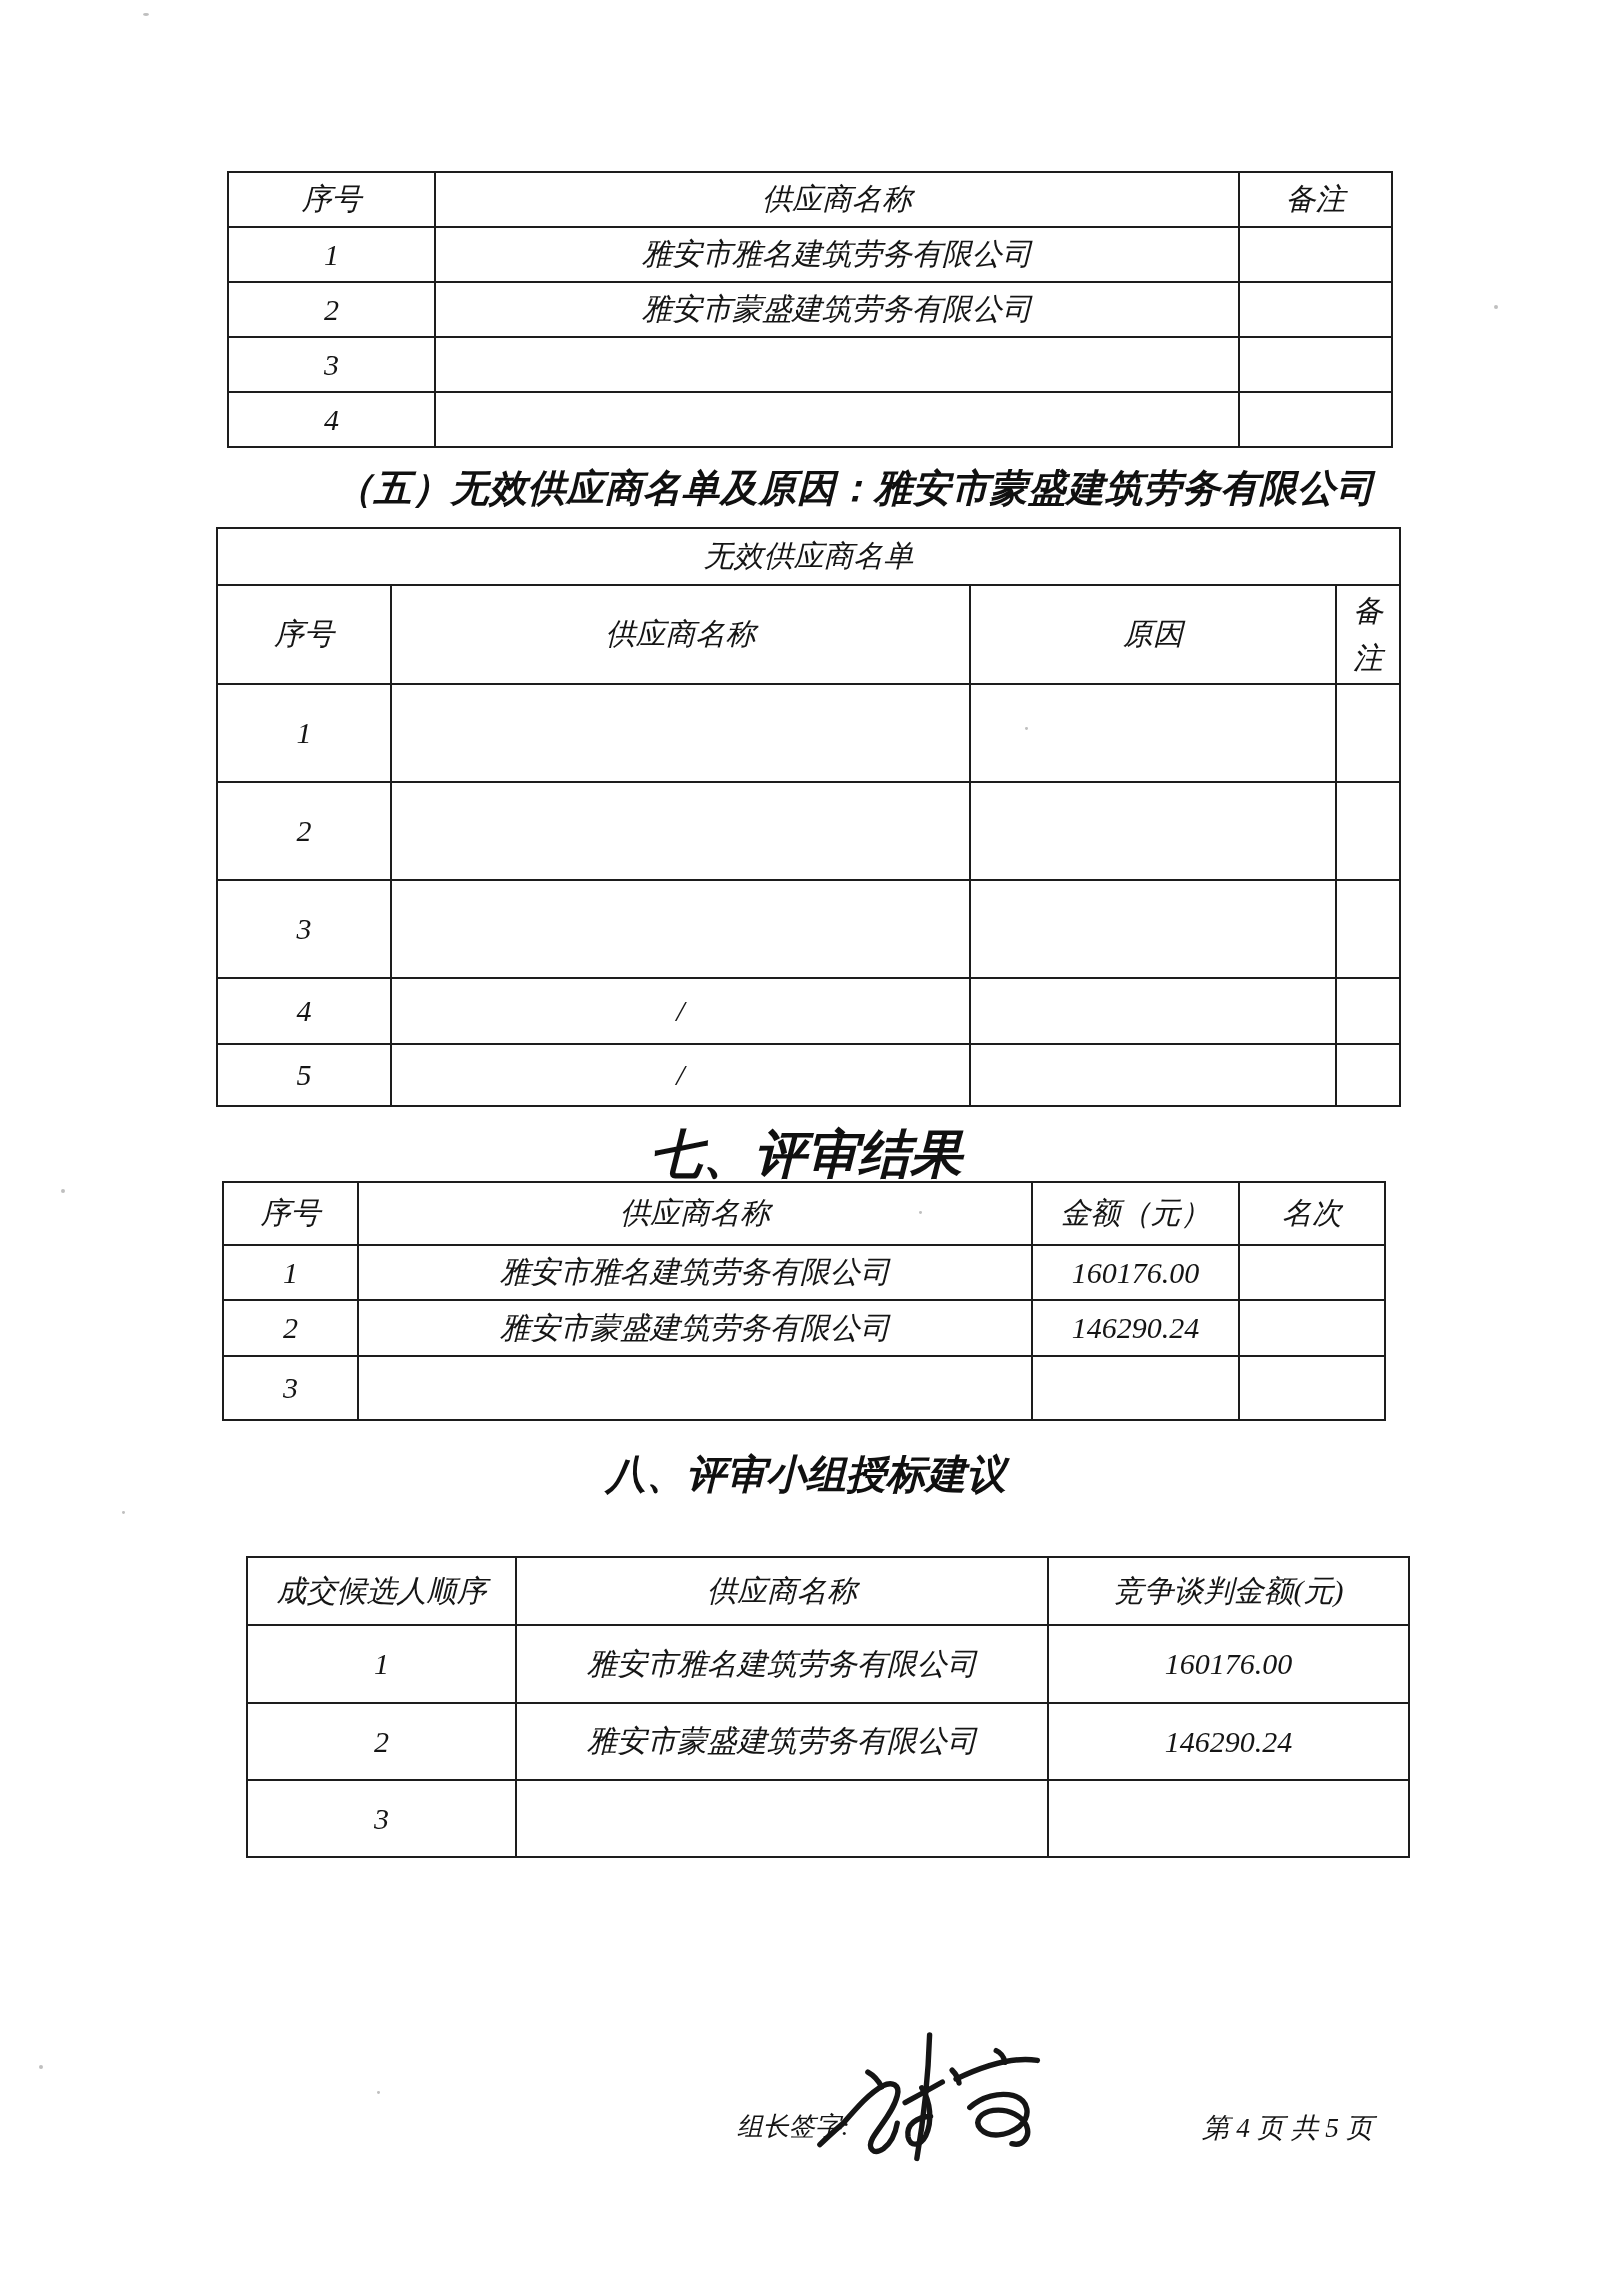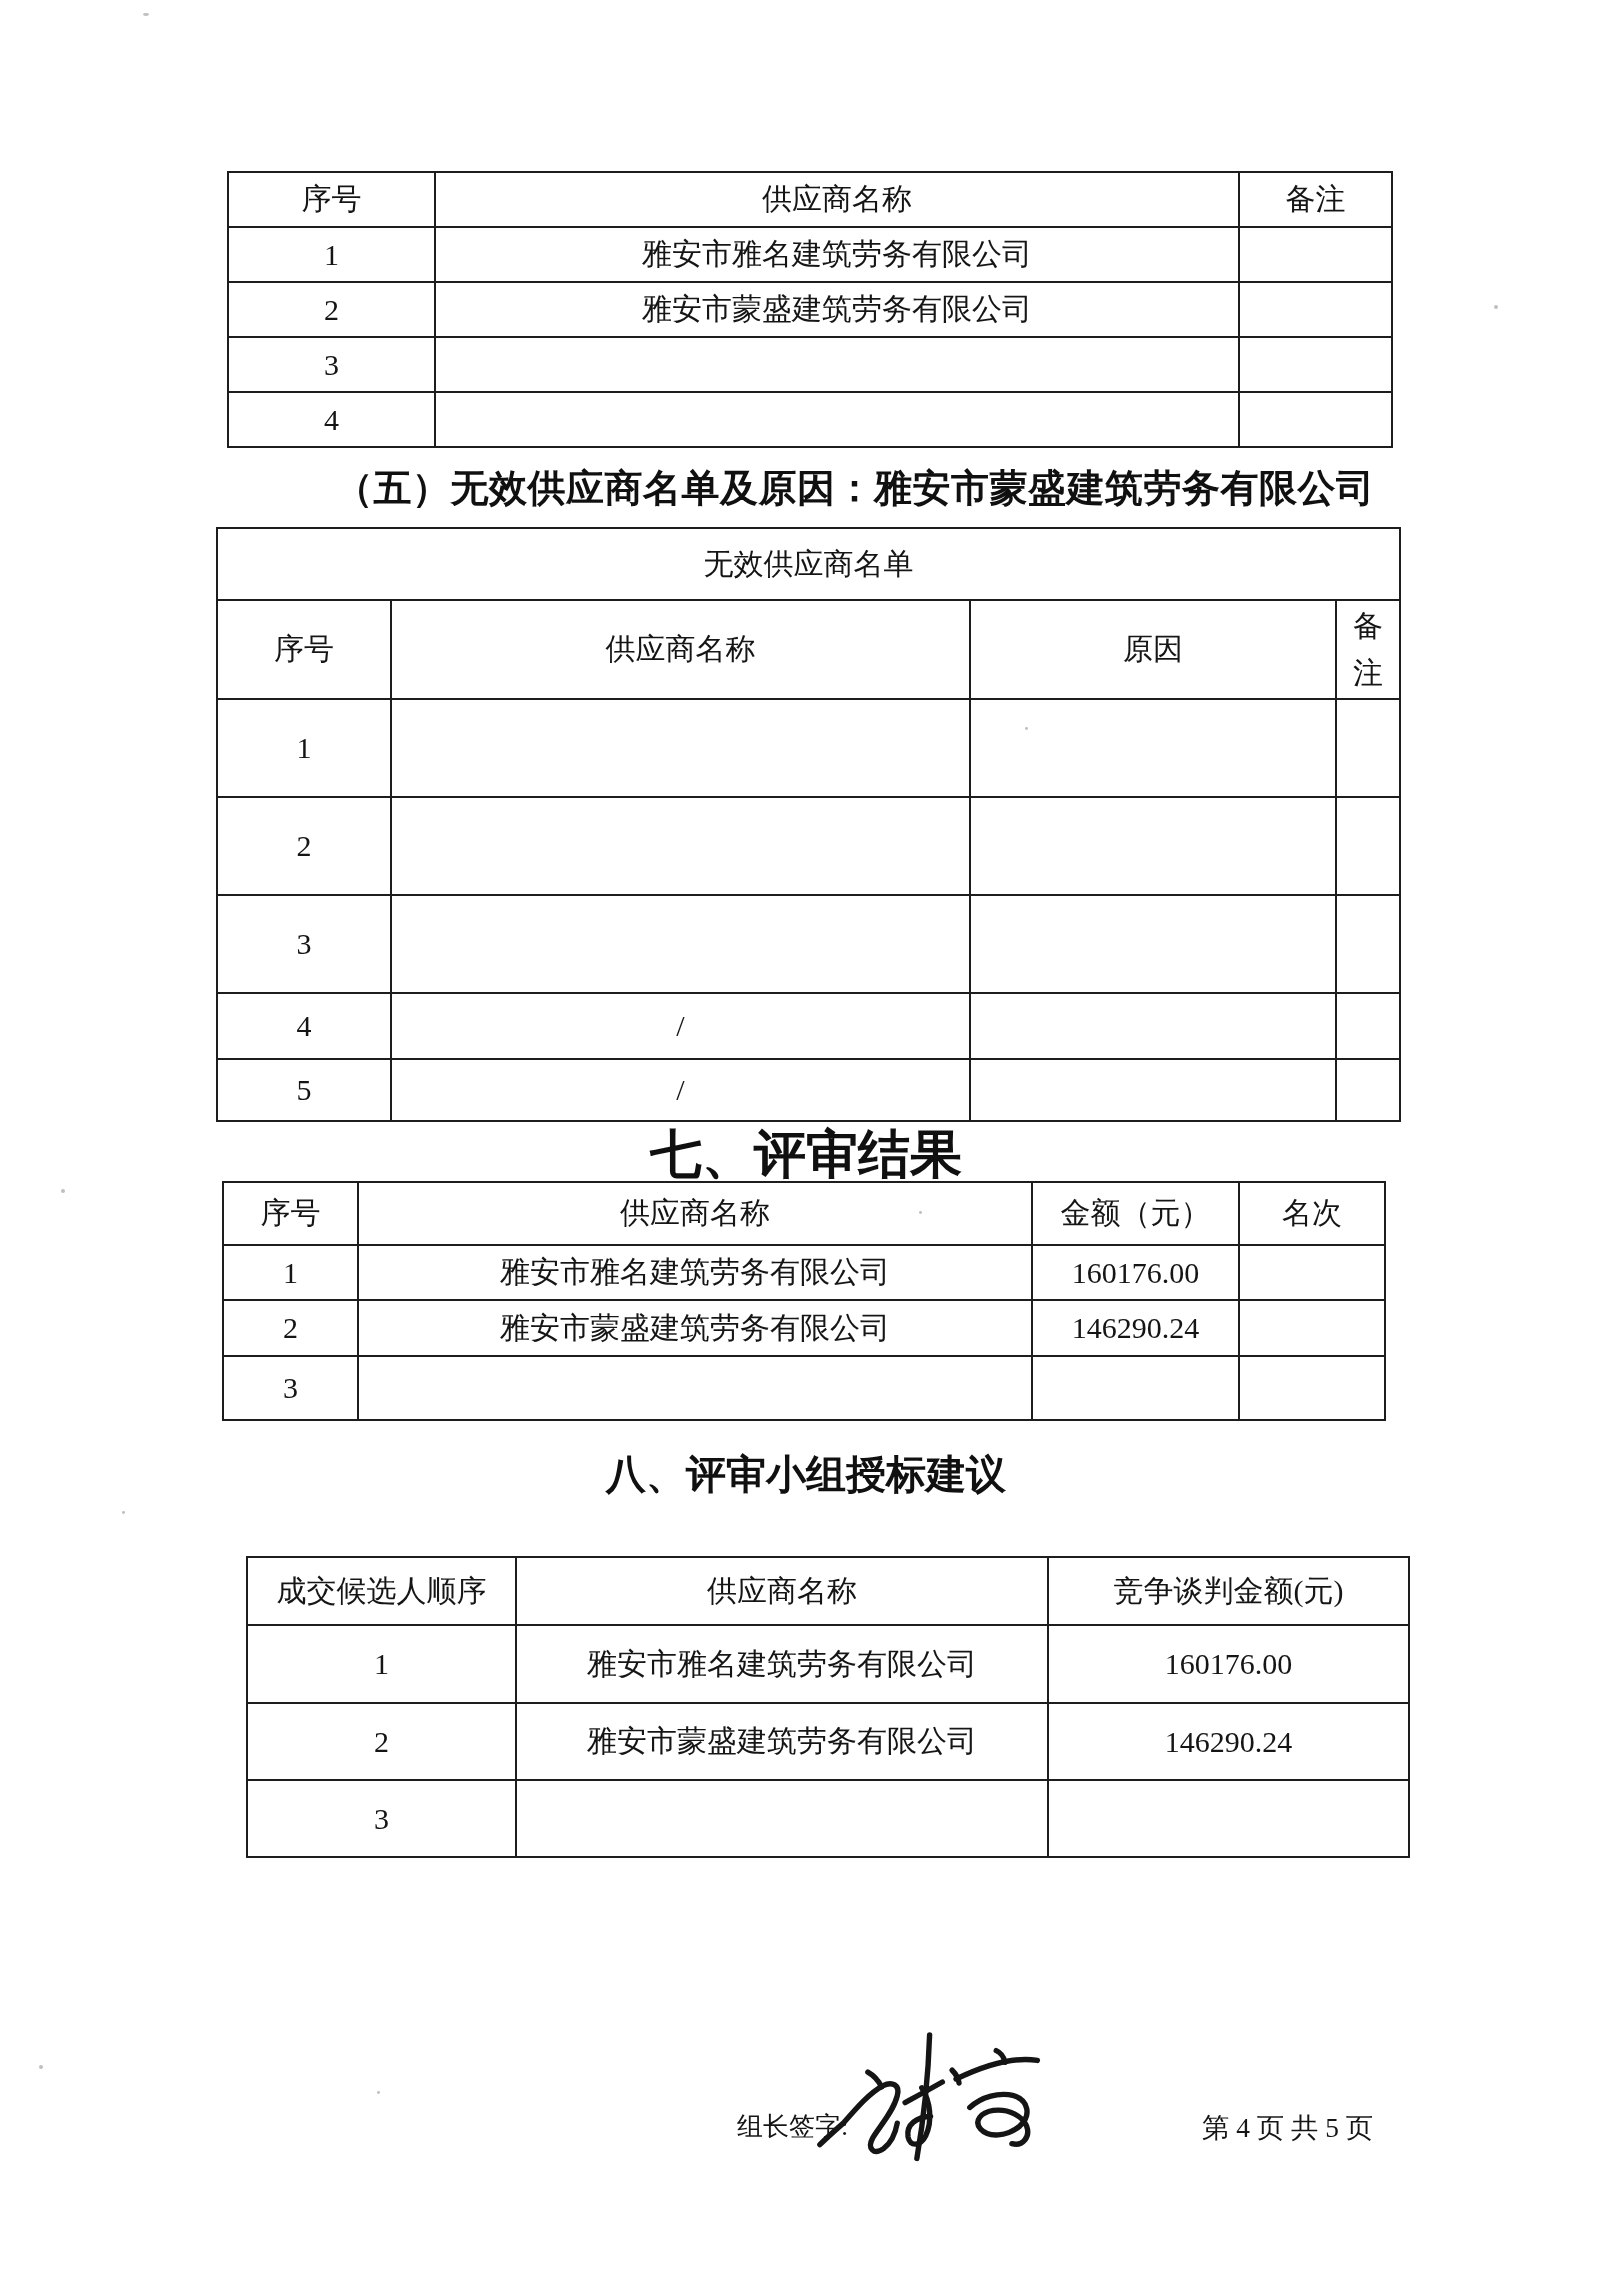--- a/index.html
+++ b/index.html
@@ -4,20 +4,21 @@
 <style>
   html,body { margin:0; padding:0; background:#e8e8e8; }
   .page {
     position:relative;
     width:1620px; height:2293px;
     margin:0 auto;
     background:#ffffff;
     font-family:"Liberation Serif", serif;
     color:#151515;
     overflow:hidden;
+    font-style:italic;
   }
   table {
     position:absolute;
     border-collapse:collapse;
     table-layout:fixed;
     background:#fff;
   }
   td, th {
     border:2px solid #1d1d1d;
     text-align:center;
@@ -40,21 +41,21 @@
     white-space:nowrap;
     color:#101010;
     font-family:"Liberation Serif", serif;
   }
   #sec5-heading { left:335px; top:463px; font-size:38px; letter-spacing:0.5px; }
   #sec7-heading { left:0; top:1120px; width:1612px; text-align:center; font-size:52px; }
   #sec8-heading { left:0; top:1447px; width:1612px; text-align:center; font-size:40px; }
 
   
   #table2 { left:216px; top:527px; width:1183px; font-size:30px; }
-  #table2 .title-row { height:72px;border-radius:22px; }
+  #table2 .title-row { height:57px;border-radius:22px; }
   #table2 .head-row  { height:78px; }
   #table2 .row-tall  { height:98px; }
   #table2 .row-mid   { height:66px; }
   #table2 .row-short { height:62px; }
   #table2 .note-col  { word-break:break-all; line-height:1.55; padding:2px 13.7px; }
 
   
   #table3 { left:222px; top:1181px; width:1162px; font-size:30px; }
   #table3 .head-row { height:63px; }
   #table3 tr.data-row { height:56px; }

